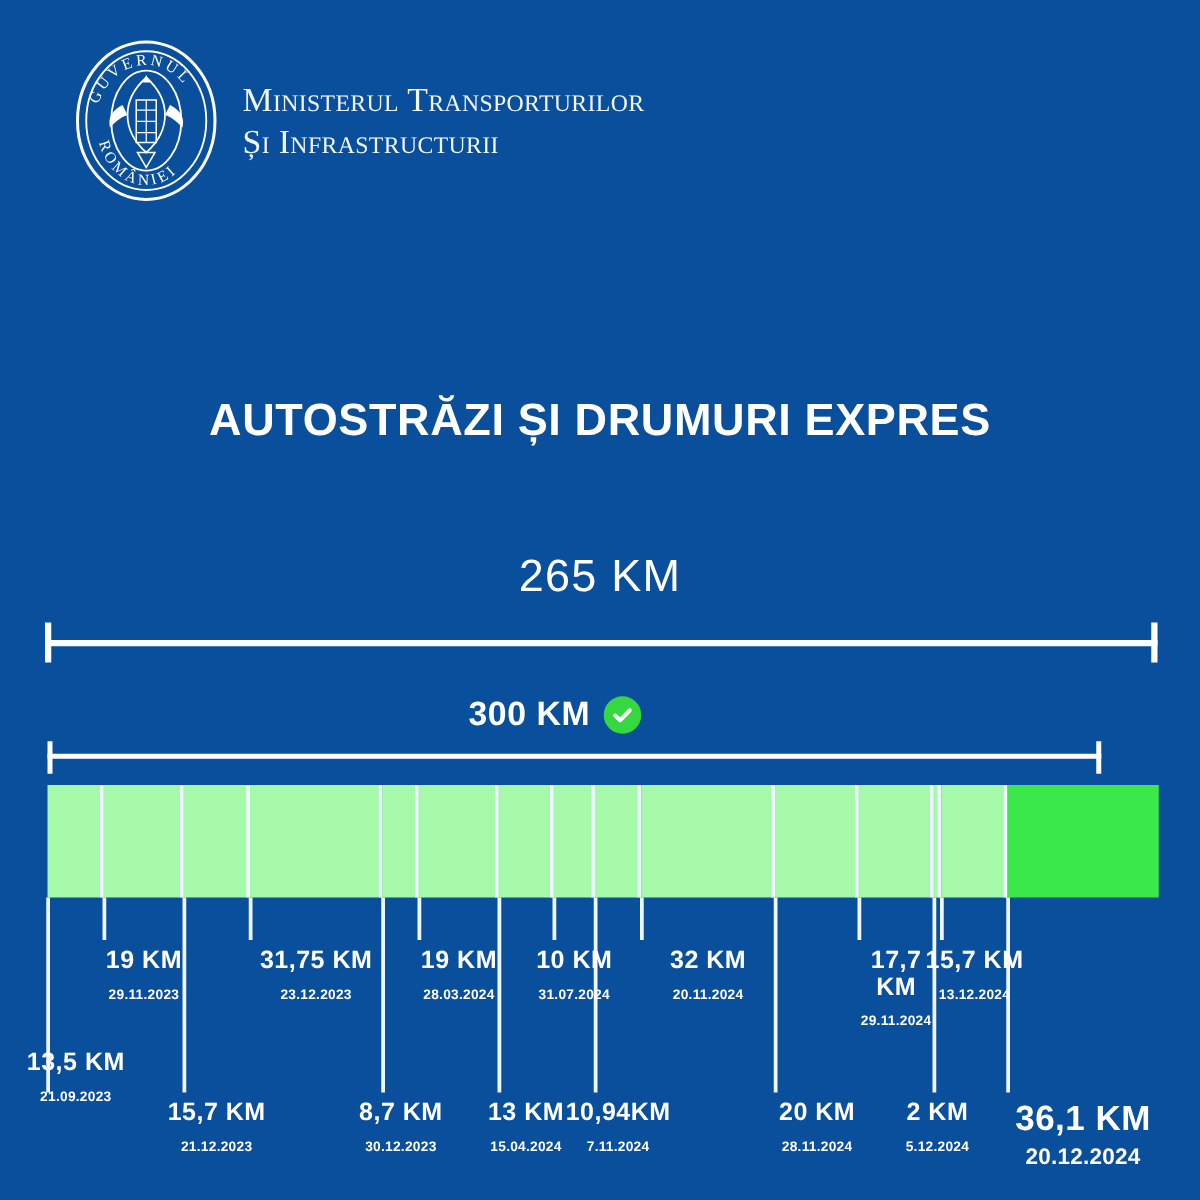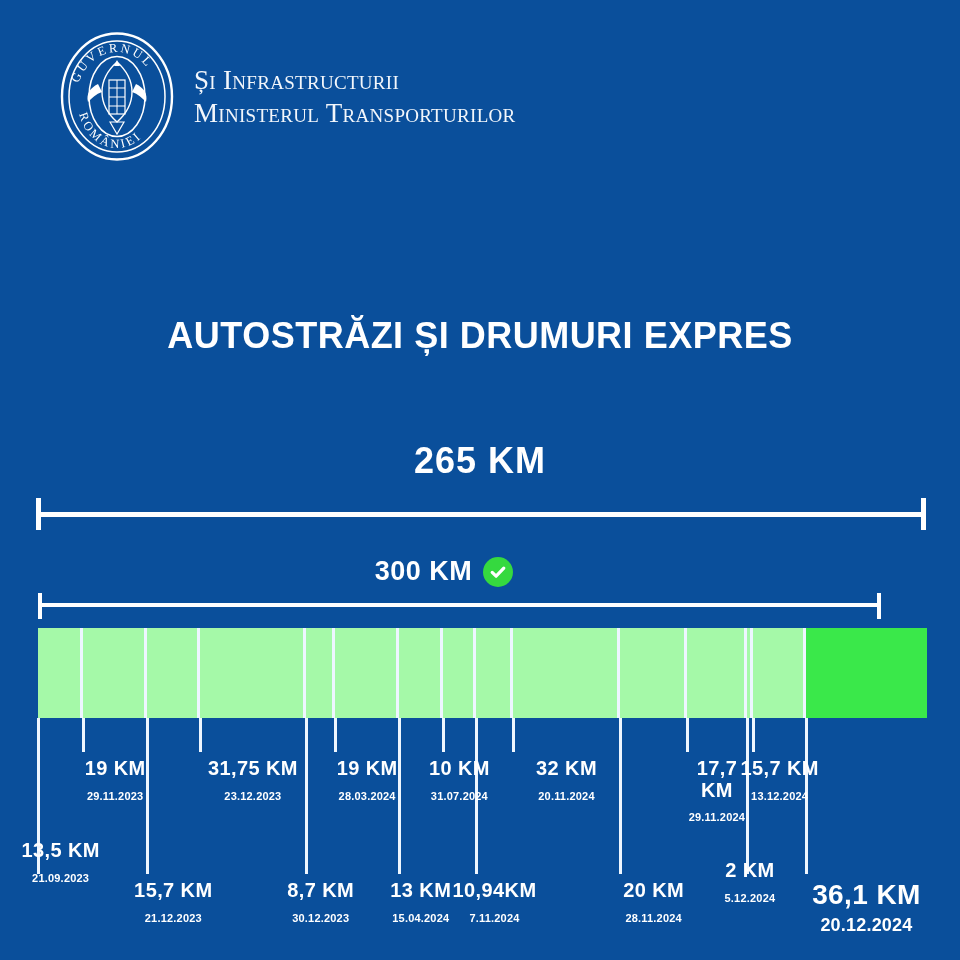--- a/index.html
+++ b/index.html
@@ -32,21 +32,21 @@
     font-size:85px;font-weight:bold;letter-spacing:2px;color:#ffffff;
     line-height:1;
   }
   .subtitle{
     position:absolute;left:0;top:318px;width:960px;text-align:center;
     font-size:36px;font-weight:bold;letter-spacing:.5px;color:#ffffff;
     line-height:1;
   }
   .total{
     position:absolute;left:0;top:440px;width:960px;text-align:center;
-    font-size:36px;font-weight:bold;letter-spacing:1px;color:#ffffff;
+    font-size:36px;font-weight:normal;letter-spacing:1px;color:#ffffff;
   }
 
   
   .bracket265{position:absolute;left:36px;top:498px;width:890px;height:32px;}
   .bracket265 .bar{position:absolute;left:0;top:14px;width:100%;height:5px;background:#ffffff;}
   .bracket265 .capL{position:absolute;left:0;top:0;width:5px;height:32px;background:#ffffff;}
   .bracket265 .capR{position:absolute;right:0;top:0;width:5px;height:32px;background:#ffffff;}
 
   .label250{
     position:absolute;left:0;top:556px;width:888px;text-align:center;
@@ -106,22 +106,22 @@
         </defs>
         <text font-family="Liberation Serif, serif" font-size="12.5" fill="#ffffff" letter-spacing="2.6">
           <textPath href="#arcTop" startOffset="12%">GUVERNUL</textPath>
         </text>
         <text font-family="Liberation Serif, serif" font-size="12.5" fill="#ffffff" letter-spacing="2.6">
           <textPath href="#arcBot" startOffset="9%">ROMÂNIEI</textPath>
         </text>
       </svg>
     </span>
     <div class="ministry">
+      <div>Ministerul Transporturilor</div>
       <div>și Infrastructurii</div>
-      <div>Ministerul Transporturilor</div>
     </div>
   </div>
 
   <div class="subtitle">AUTOSTRĂZI ȘI DRUMURI EXPRES</div>
   <div class="total">265 KM</div>
 
   <div class="bracket265">
     <span class="capL"></span>
     <span class="bar"></span>
     <span class="capR"></span>
@@ -222,21 +222,21 @@
       </div>
       <div class="lbl" style="width: 104px; left: 601.683px; top: 880px;">
         <div class="km">20 KM</div>
         <div class="dt">28.11.2024</div>
       </div>
       <div class="lbl" style="width: 104px; left: 664.898px; top: 758px;">
         <div class="km">17,7
 KM</div>
         <div class="dt">29.11.2024</div>
       </div>
-      <div class="lbl" style="width: 104px; left: 697.931px; top: 860px;">
+      <div class="lbl" style="width: 104px; left: 697.931px; top: 880px;">
         <div class="km">2 KM</div>
         <div class="dt">5.12.2024</div>
       </div>
       <div class="lbl" style="width: 104px; left: 727.61px; top: 758px;">
         <div class="km">15,7 KM</div>
         <div class="dt">13.12.2024</div>
       </div>
       <div class="lbl big" style="width: 150px; left: 791.468px; top: 880px;">
         <div class="km">36,1 KM</div>
         <div class="dt">20.12.2024</div>

